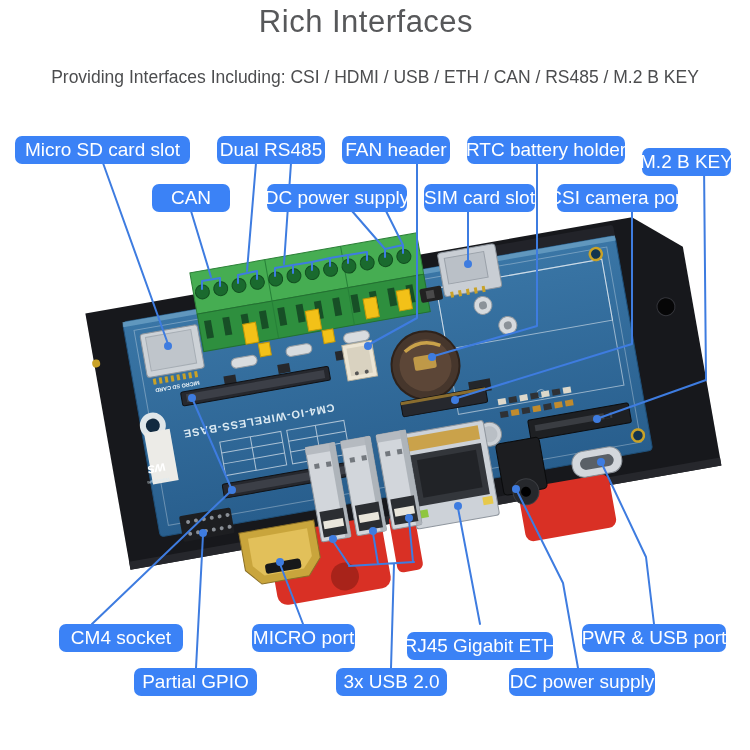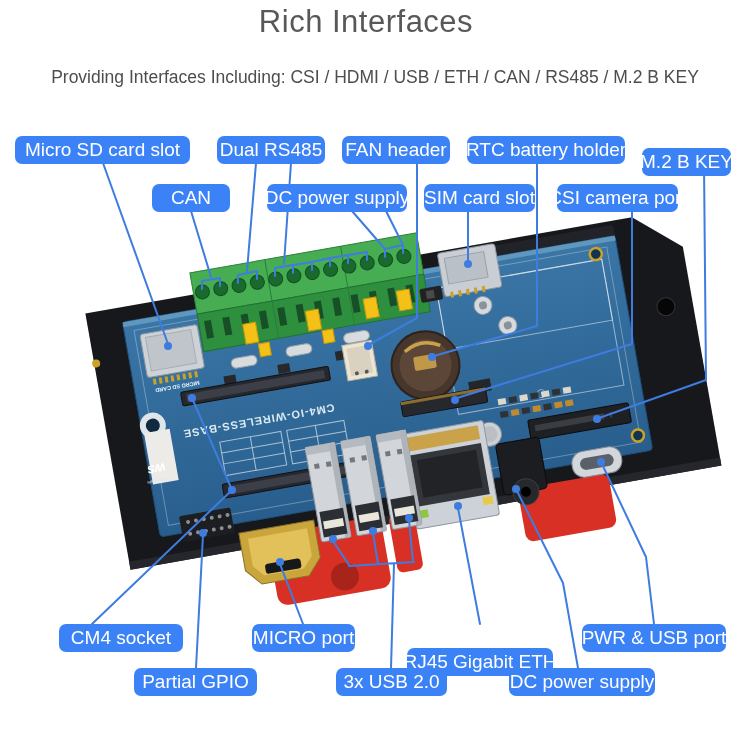--- a/index.html
+++ b/index.html
@@ -373,21 +373,21 @@
   <div class="callout" style="left:557px;top:184px;width:121px;">
       <span>CSI camera port</span>
     </div>
 
   <div class="callout" style="left:22px;top:624px;width:124px;margin-left:37px;">
       <span>CM4 socket</span>
     </div>
   <div class="callout" style="left:252px;top:624px;width:103px;">
       <span>MICRO port</span>
     </div>
-  <div class="callout" style="left:407px;top:648px;width:146px;">
+  <div class="callout" style="left:407px;top:632px;width:146px;">
       <span>RJ45 Gigabit ETH</span>
     </div>
   <div class="callout" style="left:134px;top:668px;width:123px;">
       <span>Partial GPIO</span>
     </div>
 
   <div class="callout" style="left:582px;top:624px;width:144px;">
       <span>PWR &amp; USB port</span>
     </div>
   <div class="callout" style="left:336px;top:668px;width:111px;">

